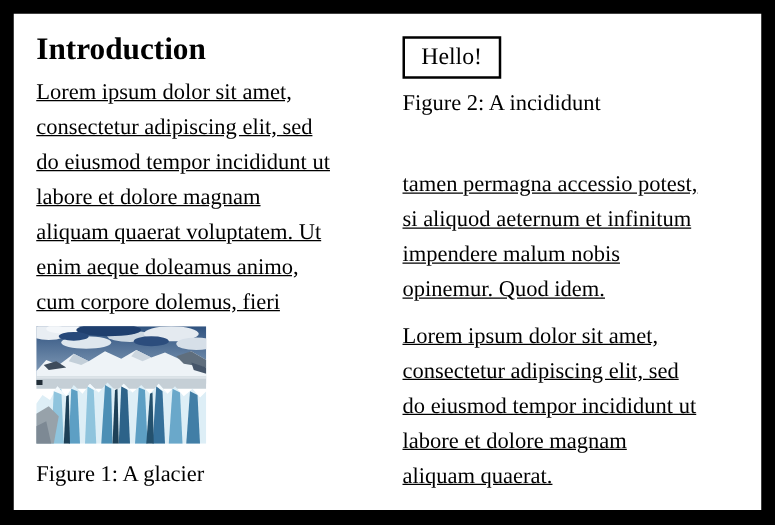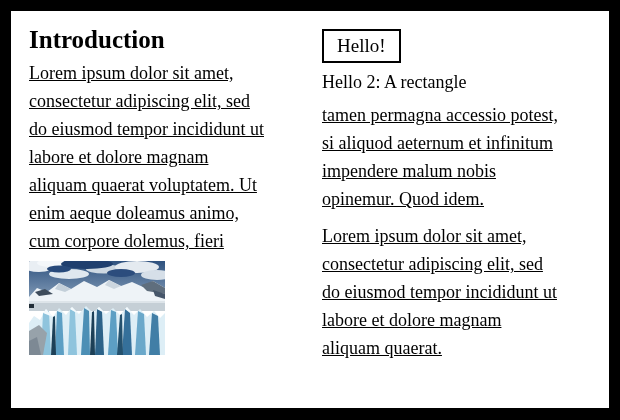--- a/index.html
+++ b/index.html
@@ -52,21 +52,21 @@
     padding:3px 13px;
     font-size:19px;
     line-height:24px;
     background: var(--page-bg);
   }
   .glacier-wrap{
     display:inline-block;
     width:136px; height:94px;
     line-height:0;
   }
-  .par-after-fig{ margin-top:8px; }
+  .par-after-fig{ margin-top:40px; }
   .par-follow{ margin-top:9px; }
 </style>
 </head>
 <body>
 
 <div class="page">
 
   <div class="col">
     <h1 class="doc-heading">Introduction</h1>
 
@@ -120,27 +120,28 @@
           <polygon points="63,51 65,50 66,94 61,94" fill="#1d4057"></polygon>
           <polygon points="91,54 93,53 94,94 88,94" fill="#24516e"></polygon>
           <polygon points="0,70 10,64 18,72 14,94 0,94" fill="#97a2aa"></polygon>
           <polygon points="0,80 8,76 12,94 0,94" fill="#7d8994"></polygon>
           <polygon points="17,48 24,56 14,52" fill="#f3f9fc"></polygon>
           <polygon points="43,46 50,53 41,48" fill="#f3f9fc"></polygon>
           <polygon points="70,46 77,53 68,48" fill="#f3f9fc"></polygon>
           <polygon points="98,46 105,54 96,48" fill="#f3f9fc"></polygon>
         </svg>
       </span>
+      <span class="caption">Figure 1: A glacier</span>
     </div>
   </div>
 
   <div class="col">
     <div class="figure figure-right">
       <span class="hello-box">Hello!</span>
-      <span class="caption">Hello 2: A rectangle</span>
+      <span class="caption">Figure 2: A incididunt</span>
     </div>
 
     <p class="body-par par-after-fig">tamen permagna accessio potest,
 si aliquod aeternum et infinitum
 impendere malum nobis
 opinemur. Quod idem.</p>
 
     <p class="body-par par-follow">Lorem ipsum dolor sit amet,
 consectetur adipiscing elit, sed
 do eiusmod tempor incididunt ut

